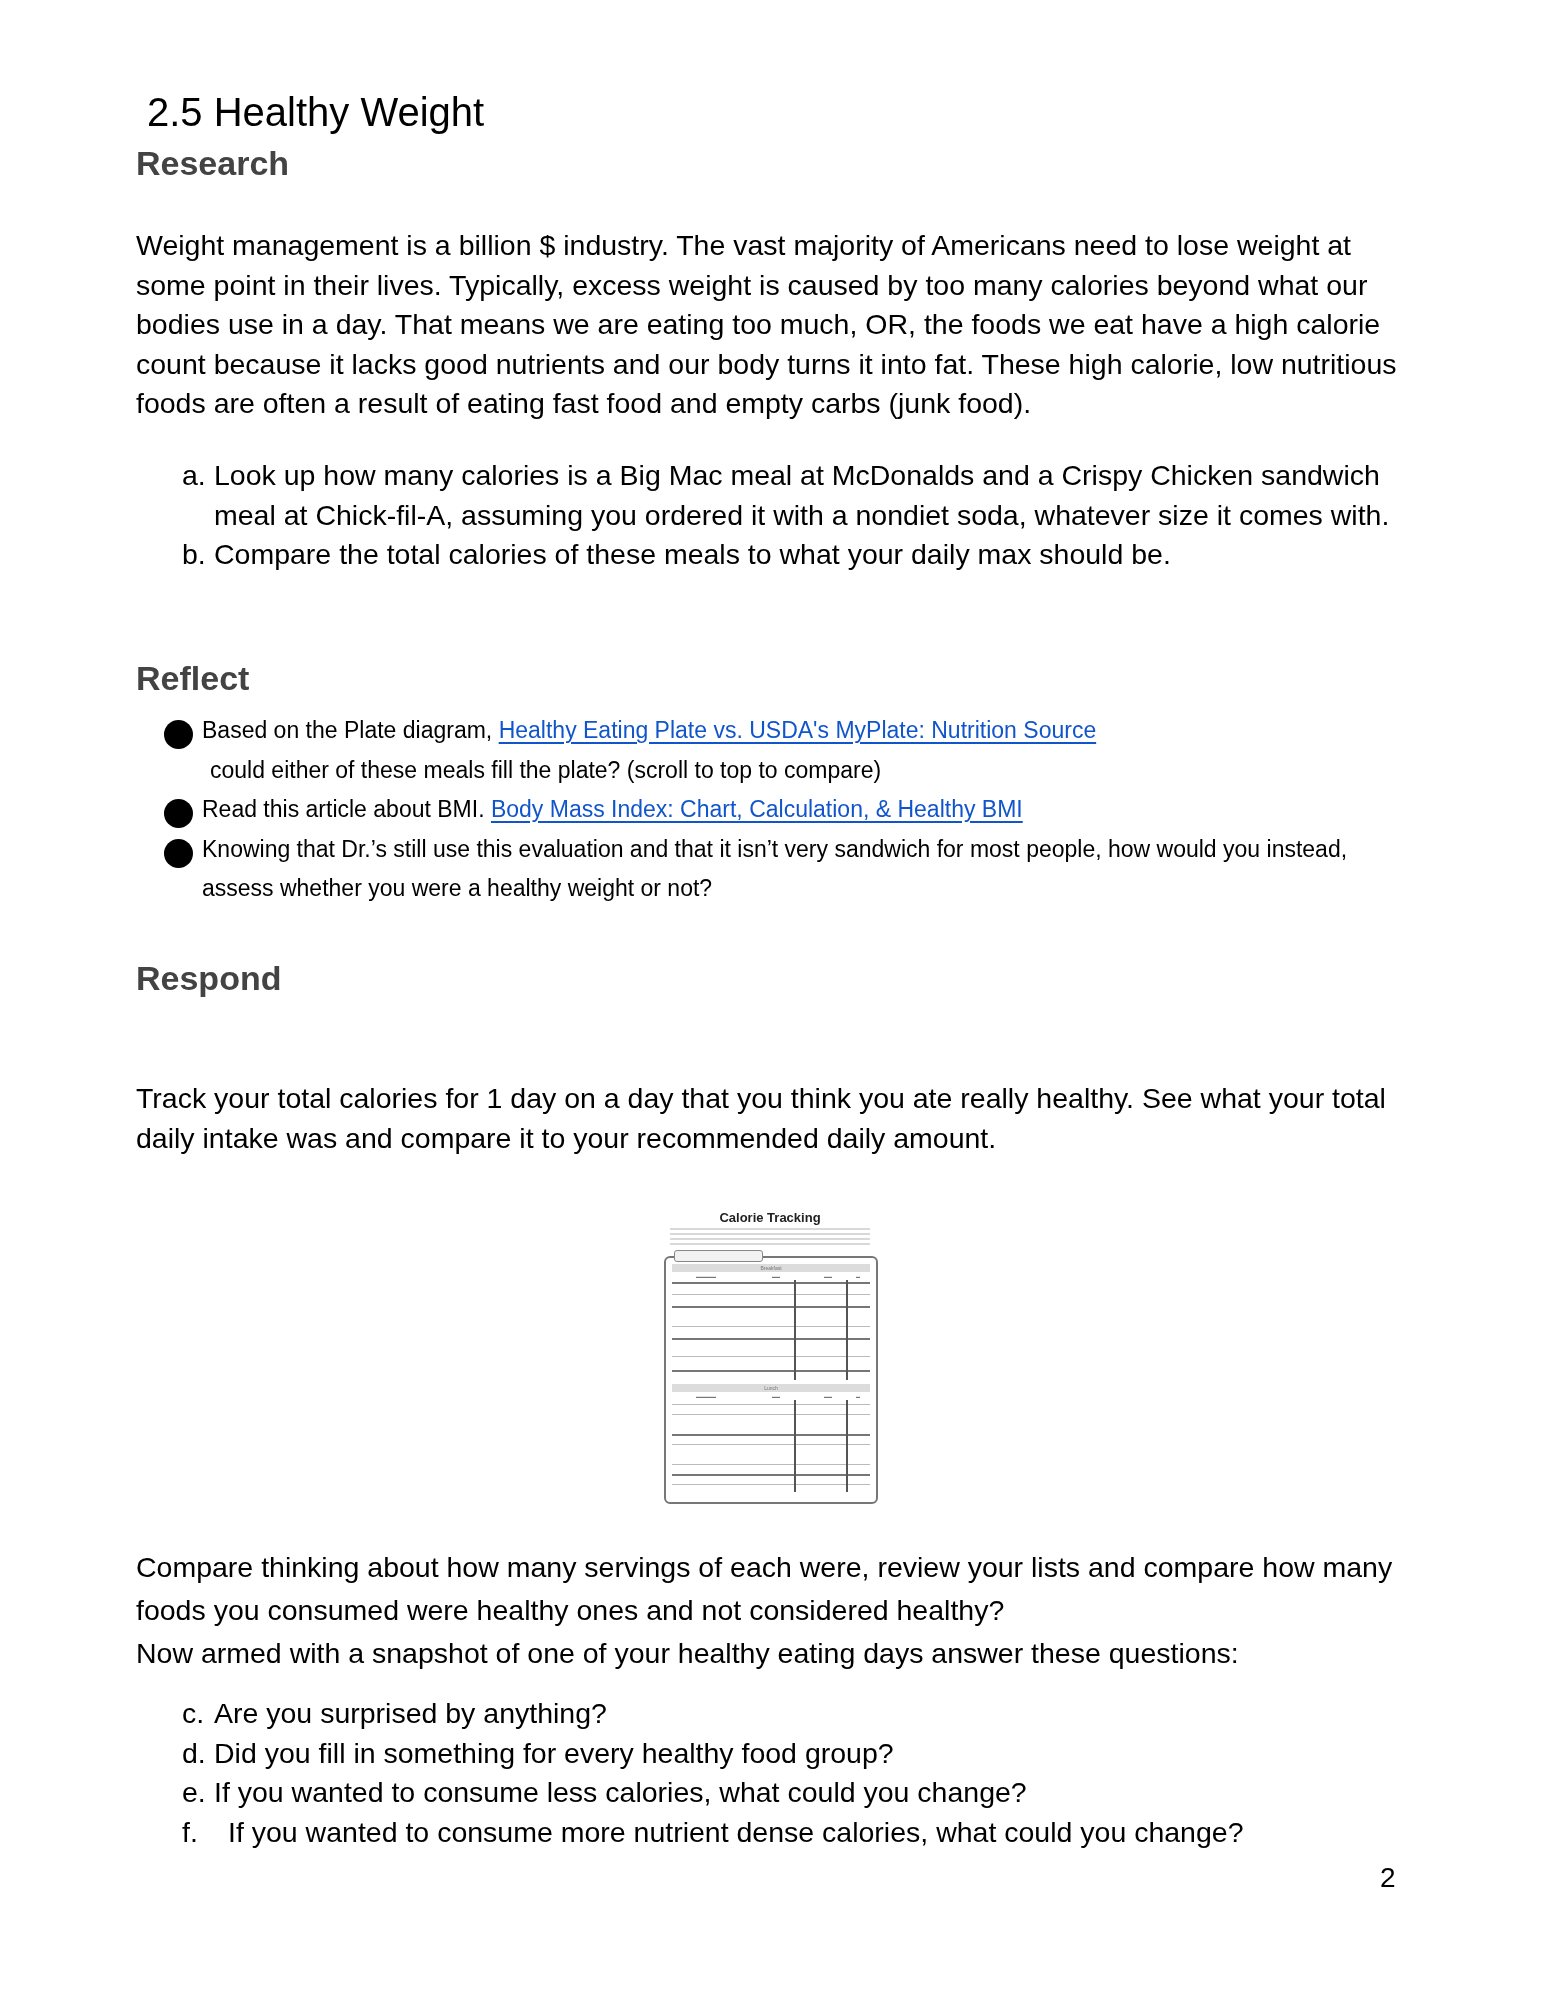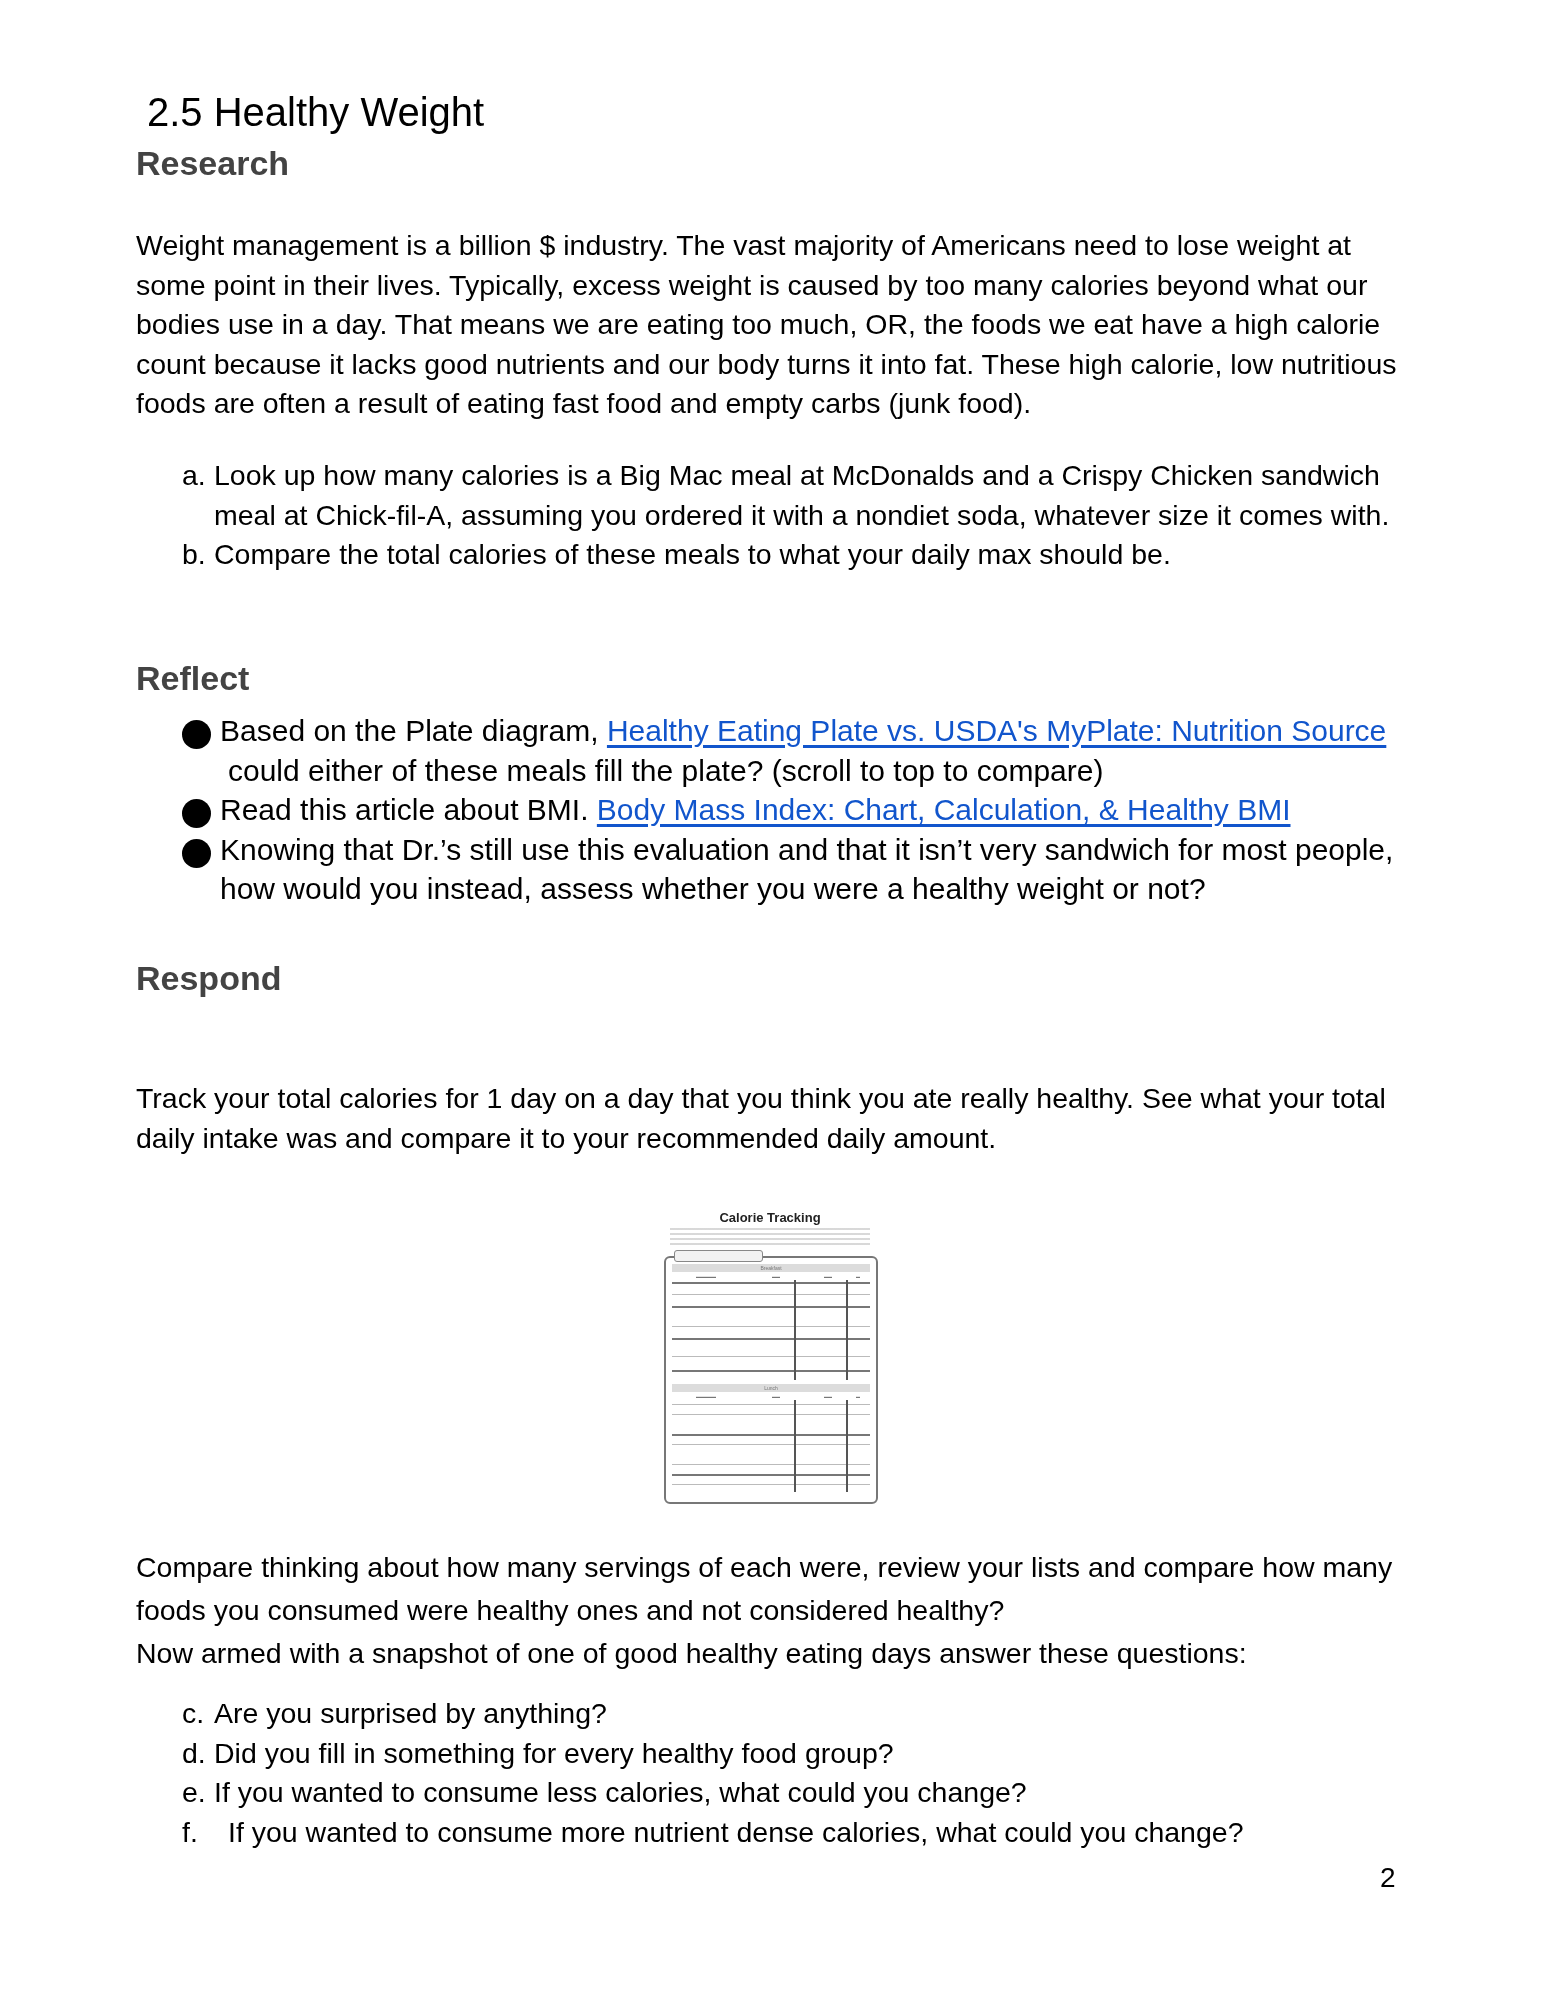--- a/index.html
+++ b/index.html
@@ -9,21 +9,21 @@
 
   .title { position: absolute; left: 147px; top: 88px; font-size: 40px; line-height: 48px; color: #000; }
   .h2 { position: absolute; left: 136px; font-size: 34px; font-weight: bold; color: #434343; line-height: 40px; }
   .para { position: absolute; left: 136px; width: 1290px; font-size: 28.5px; line-height: 39.5px; }
   .para p { margin: 0; }
 
   .list { position: absolute; left: 182px; width: 1250px; font-size: 28.5px; line-height: 39.5px; }
   .li { position: relative; padding-left: 32px; }
   .li .marker { position: absolute; left: 0; top: 0; }
 
-  .blist { position: absolute; left: 182px; width: 1250px; font-size: 30px; line-height: 39.5px; }
+  .blist { position: absolute; left: 164px; width: 1250px; font-size: 23px; line-height: 39.5px; }
   .bli { position: relative; padding-left: 38px; }
   .bli .dot { position: absolute; left: 0; top: 9px; width: 29px; height: 29px; border-radius: 50%; background: #000; }
   .bli .cont { padding-left: 8px; display: block; }
 
   a.link { color: #1155cc; text-decoration: underline; text-underline-offset: 4px; }
   .bold { font-weight: bold; }
 
   .thumb { position: absolute; left: 660px; top: 1208px; width: 220px; height: 292px; }
   .thumb-title { position: absolute; left: 0; top: 2px; width: 220px; text-align: center;
                  font-size: 13px; font-weight: bold; color: #222; }
@@ -118,21 +118,21 @@
       <div class="thumb-col" style="left:128px;top:22px;height:100px;"></div>
       <div class="thumb-col" style="left:180px;top:22px;height:100px;"></div>
       <div class="thumb-col" style="left:128px;top:142px;height:92px;"></div>
       <div class="thumb-col" style="left:180px;top:142px;height:92px;"></div>
     </div>
     <div class="thumb-tab"></div>
   </div>
 
   <div class="para" style="top:1546px;line-height:43px;">
     <p>Compare thinking about how many servings of each were, review your lists and compare how many foods you consumed were healthy ones and not considered healthy?</p>
-    <p style="line-height:39px;margin-top:2px;">Now armed with a snapshot of one of good healthy eating days answer these questions:</p>
+    <p style="line-height:39px;margin-top:2px;">Now armed with a snapshot of one of your healthy eating days answer these questions:</p>
   </div>
 
   <div class="list" style="top:1694px;">
     <div class="li">
       <span class="marker">c.</span>
       <span>Are you surprised by anything?</span>
     </div>
     <div class="li">
       <span class="marker">d.</span>
       <span>Did you fill in something for every healthy food group?</span>

